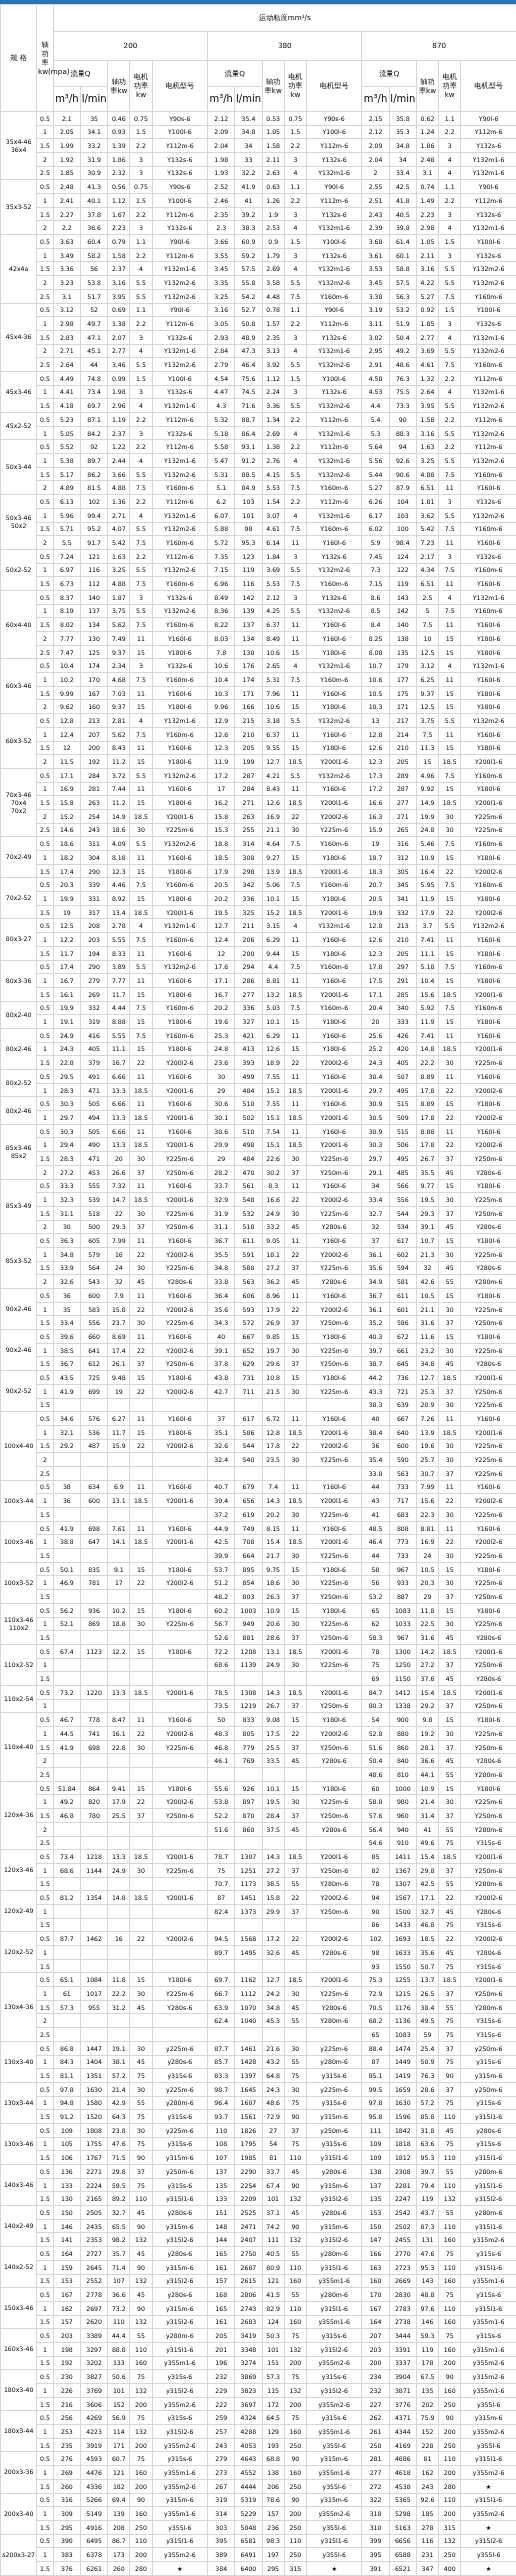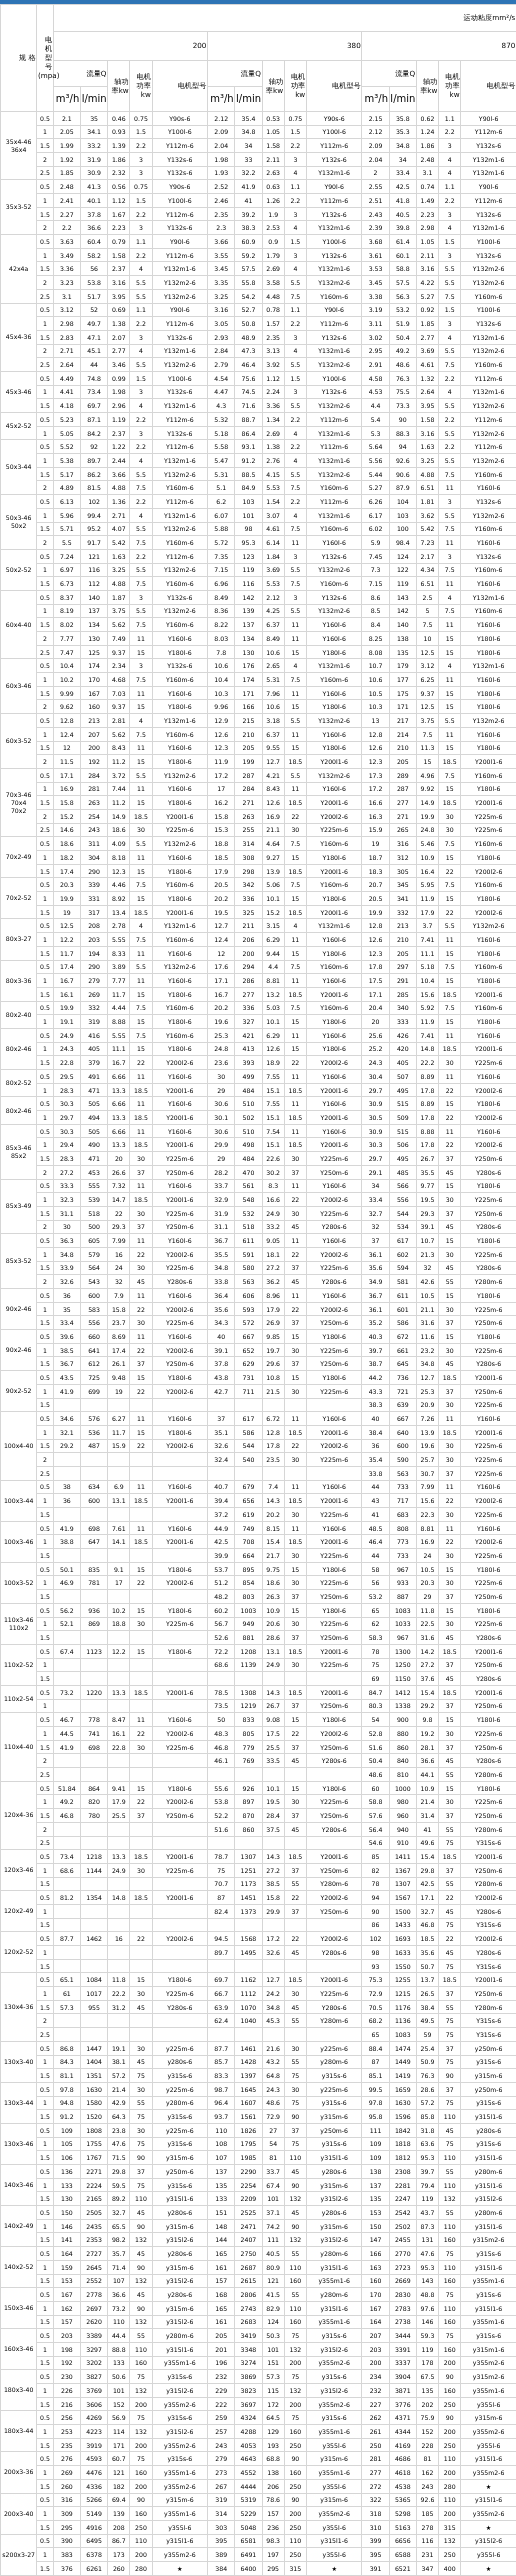--- a/index.html
+++ b/index.html
@@ -1,20 +1,20 @@
 <!DOCTYPE html>
 <html style="font-size:10.4px"><head>
 <meta charset="utf-8">
 <style>
   html,body { margin:0; padding:0; background:#ffffff; }
   body { font-family:"DejaVu Sans","Liberation Sans",sans-serif; color:#000; width:517px; }
   .topbar { height:3.9px; width:100%; }
   table { border-collapse:collapse; width:517px; table-layout:fixed; }
   th, td { border:0.7px solid #d6d6d6; text-align:center; vertical-align:middle; padding:0 0.7px; box-sizing:border-box; }
-  thead th { font-weight:normal; font-size:7.2px; line-height:1.25;text-align:right; }
+  thead th { font-weight:normal; font-size:7.2px; line-height:1.25; }
   thead .units th { font-size:10px; }
   tbody td { font-size:6.2px; height:13.7px; white-space:nowrap; overflow:hidden; }
   td.model { font-size:6.2px; white-space:pre-line; line-height:1.3; }
   .r1 { height:27px; } .r2 { height:29px; } .r3 { height:26px; } .r4 { height:25px; }
 </style>
 </head>
 <body>
 
 <div class="topbar" style="background: rgb(46, 116, 181);"></div>
 
@@ -34,21 +34,21 @@
       <col style="width:55px">
     <col style="width:27px">
       <col style="width:27px">
       <col style="width:22px">
       <col style="width:22px">
       <col style="width:55px">
   </colgroup>
   <thead>
     <tr class="r1">
       <th rowspan="4">规 格</th>
-      <th rowspan="4">电机型号(mpa)</th>
+      <th rowspan="4">轴功率kw(mpa)</th>
       <th colspan="15">运动粘度mm²/s</th>
     </tr>
     <tr class="r2">
       <th colspan="5">200</th>
       <th colspan="5">380</th>
       <th colspan="5">870</th>
     </tr>
     <tr class="r3">
       <th colspan="2">流量Q</th>
       <th rowspan="2">轴功率kw</th>

